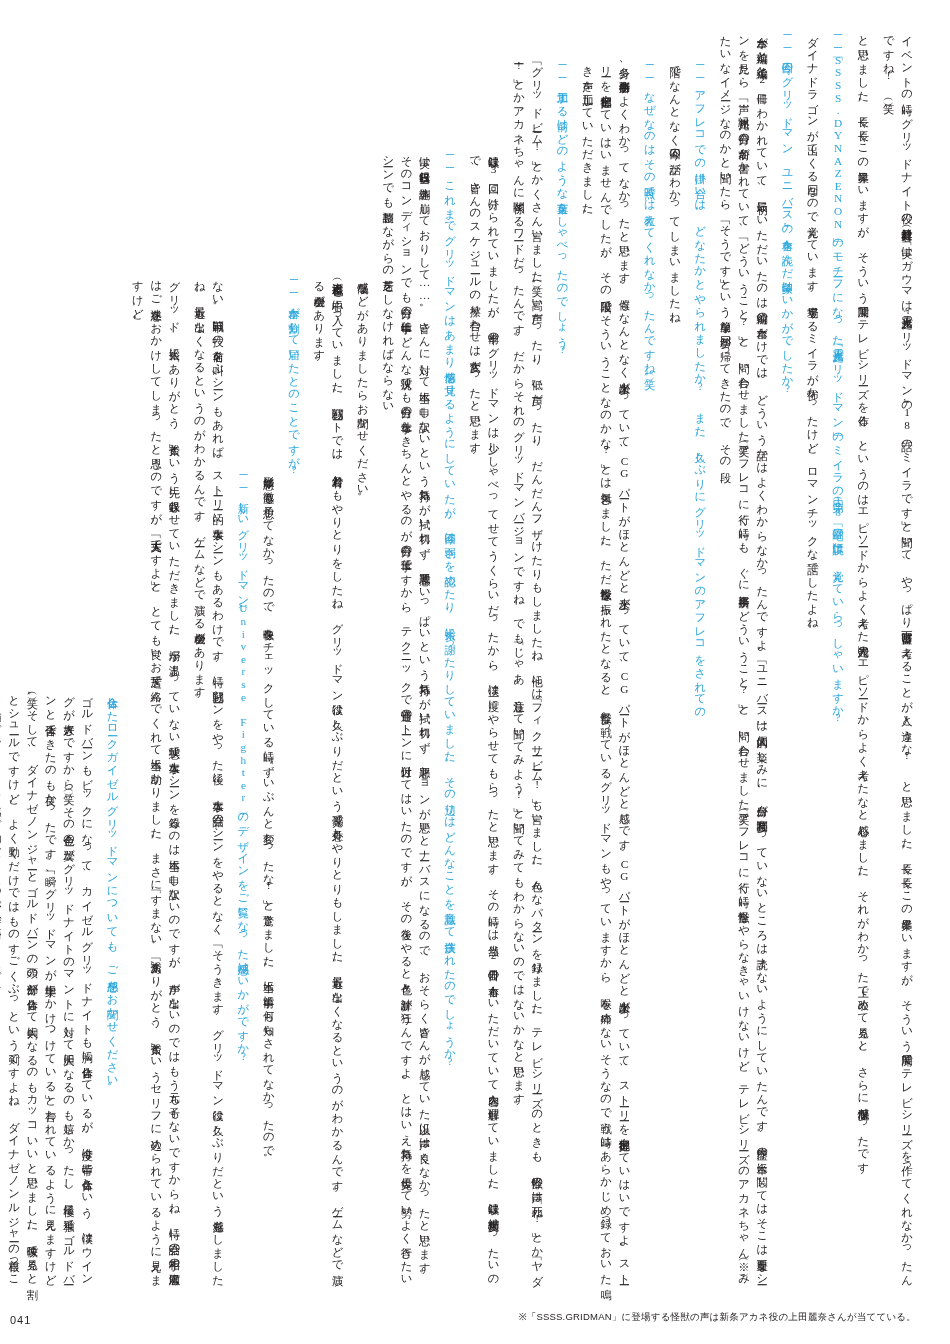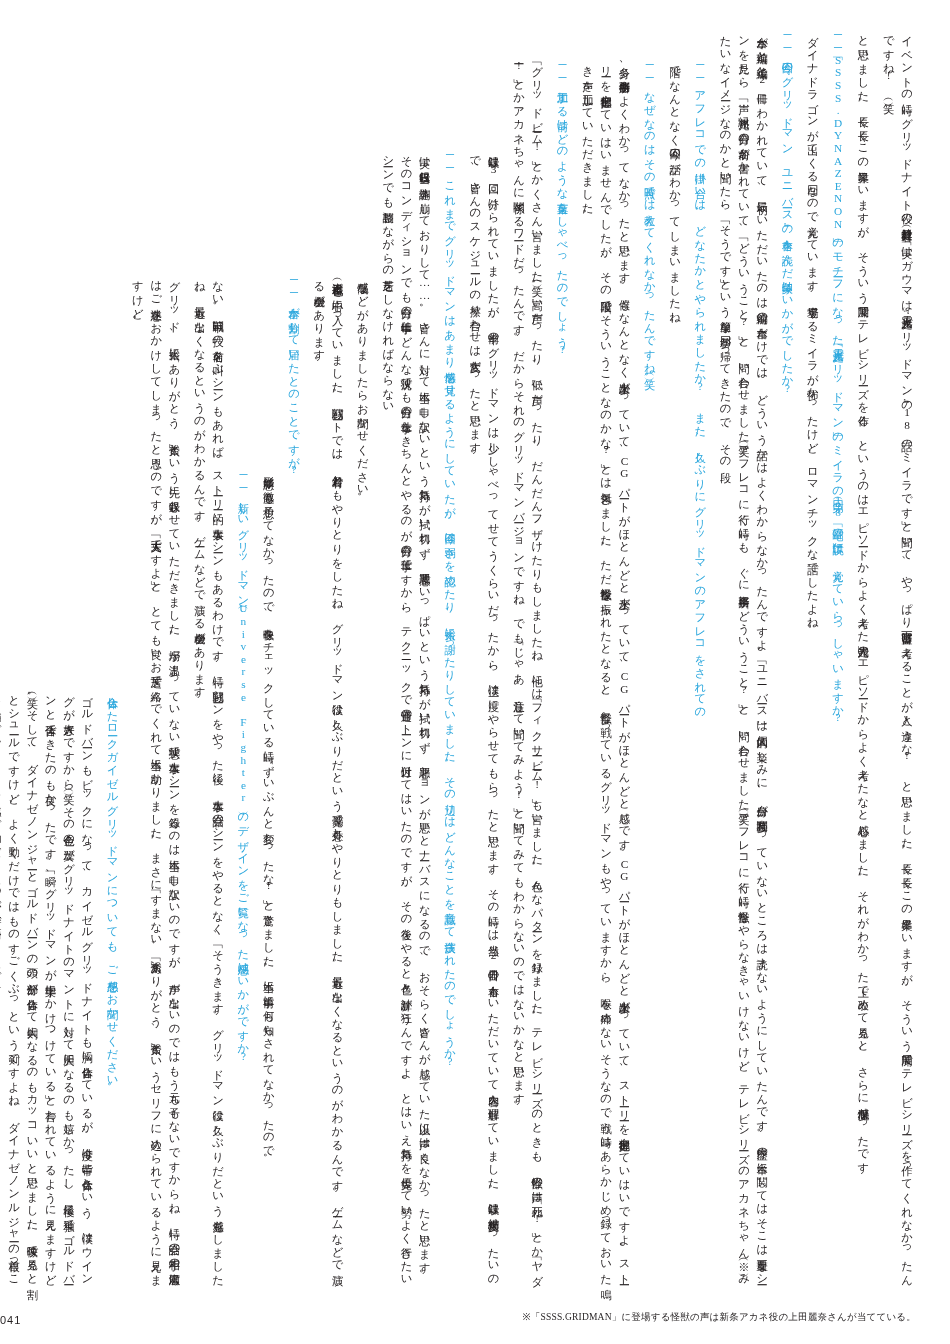--- a/index.html
+++ b/index.html
@@ -54,33 +54,33 @@
   
   .ind-0 { padding-top: 0; }
   .ind-2 { padding-top: 30px; }
   .ind-6 { padding-top: 120px; }
   .ind-9 { padding-top: 245px; }
   .ind-13 { padding-top: 440px; }
   .ind-17 { padding-top: 660px; }
 
   .page-number {
     position: absolute;
-    left: 0;
+    left: 10px;
     bottom: 18px;
     font-family: "Liberation Sans", sans-serif;
     font-size: 11px;
     letter-spacing: 1px;
     color: #231f20;
   }
   .footnote {
     position: absolute;
     right: 34px;
     bottom: 20px;
     font-size: 9.5px;
-    font-family: Liberation Serif, serif;
+    font-family: Liberation Sans, sans-serif;
     color: #231f20;
     letter-spacing: 0.2px;
     text-align: center;
   }
 </style>
 </head>
 <body>
 
 <div class="page">
 

